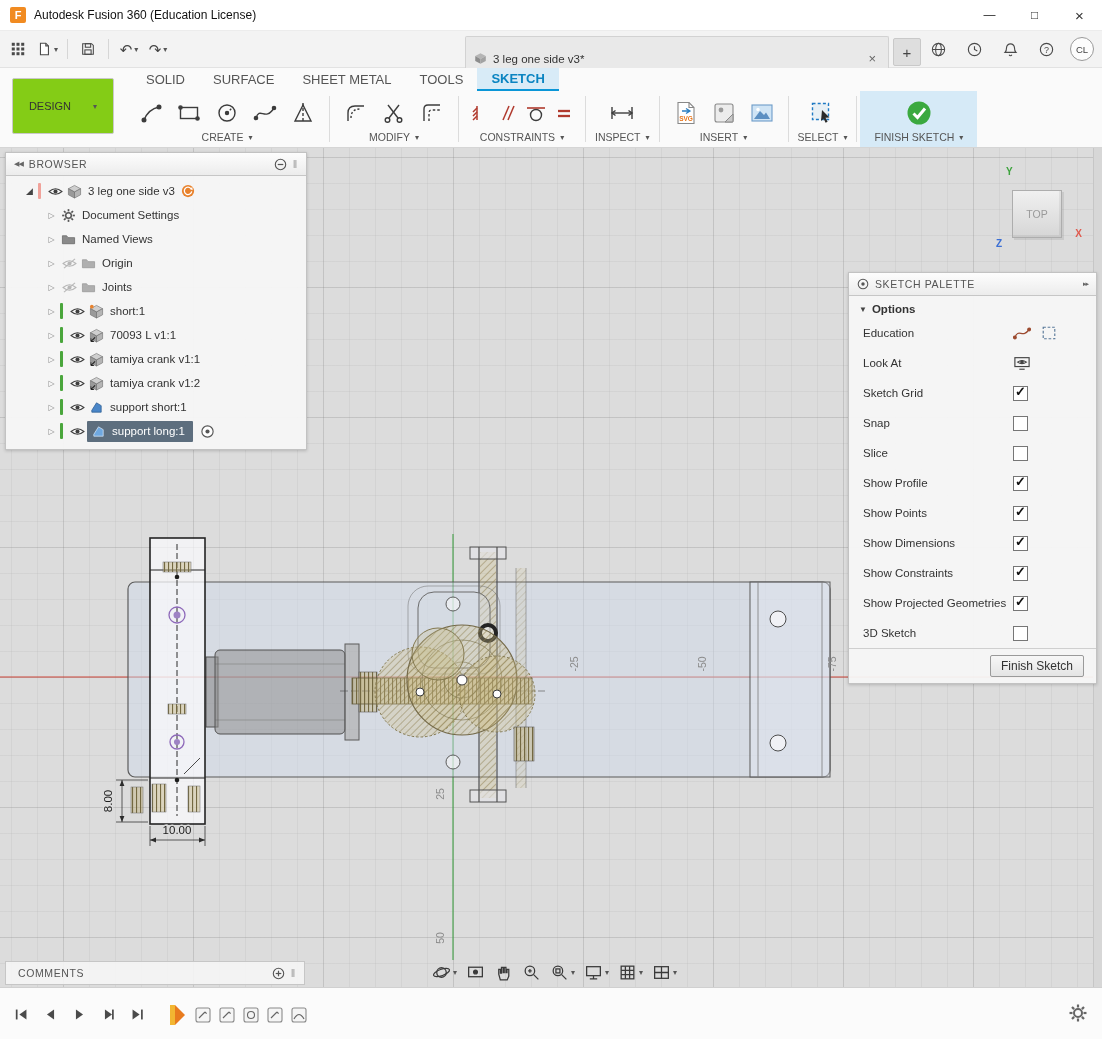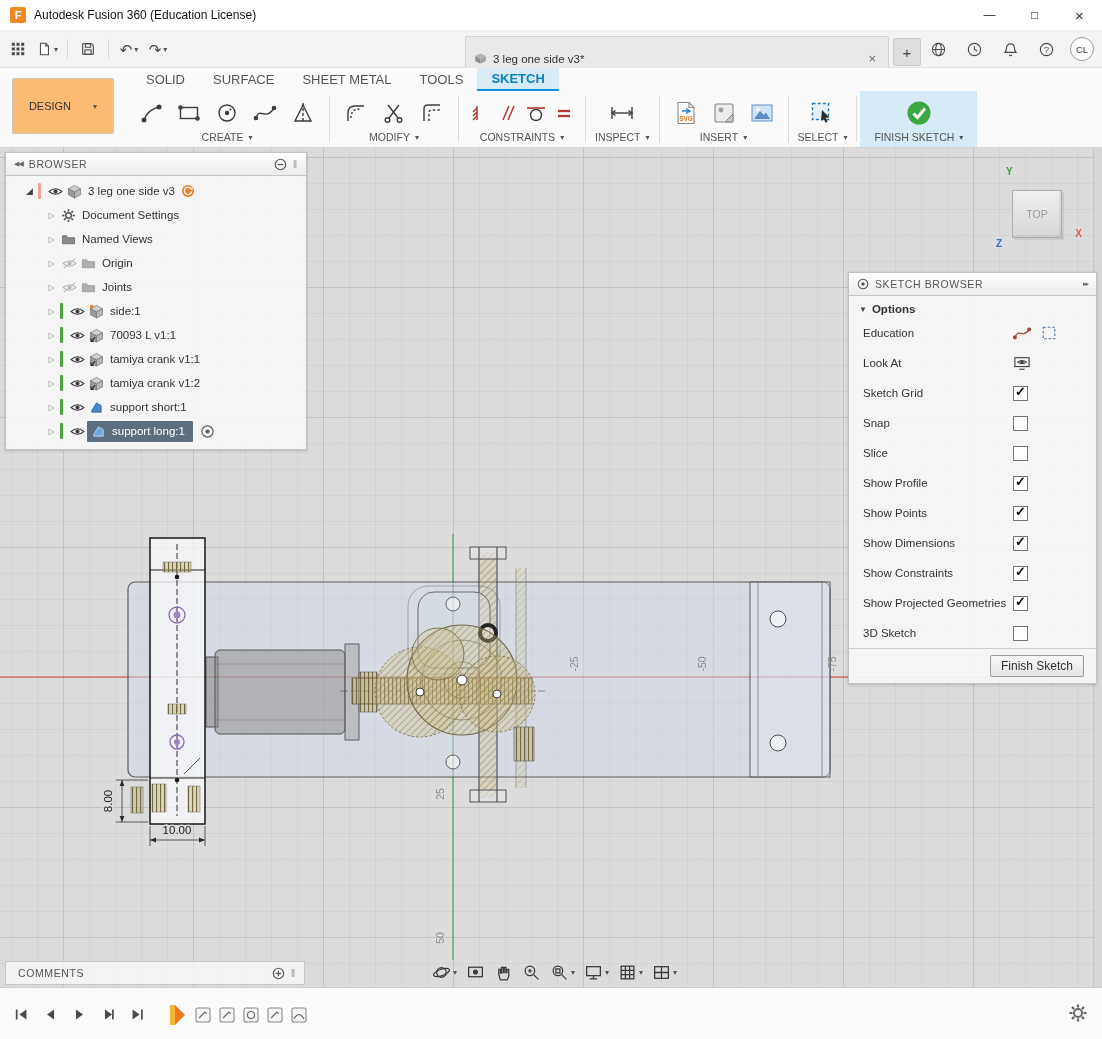--- a/index.html
+++ b/index.html
@@ -26,21 +26,21 @@
   .doc-tab .dtitle{font-size:11.5px;color:#333;margin:0 auto 0 6px;}
   .tab-close{font-size:13px;color:#666;padding:0 4px;cursor:pointer;}
   .new-tab{position:absolute;left:893px;top:7px;width:26px;height:26px;background:#dedede;border:1px solid #c9c9c9;border-radius:2px;
            display:flex;align-items:center;justify-content:center;font-size:15px;color:#444;cursor:pointer;}
   .qat-right{position:absolute;right:8px;top:0;height:36px;display:flex;align-items:center;gap:12px;}
   .avatar{width:22px;height:22px;border-radius:50%;border:1px solid #9a9a9a;background:#fdfdfd;color:#444;
           font-size:9.5px;display:flex;align-items:center;justify-content:center;cursor:pointer;}
 
   
   .ribbon{height:80px;background:#fafafa;border-bottom:1px solid #d5d5d5;display:flex;position:relative;box-sizing:border-box;}
-  .design-dd{margin:10px 14px 0 12px;width:100px;height:54px;background:#fdba74;border:1px solid #c9c9c9;border-radius:2px;
+  .design-dd{margin:10px 14px 0 12px;width:100px;height:54px;background:#84cc16;border:1px solid #c9c9c9;border-radius:2px;
              display:flex;align-items:center;justify-content:center;font-size:11px;color:#333;gap:20px;cursor:pointer;}
   .ribbon-main{flex:1;display:flex;flex-direction:column;}
   .rtabs{display:flex;height:23px;align-items:stretch;margin-left:4px;}
   .rtab{padding:0 14px;font-size:13px;color:#555;display:flex;align-items:center;cursor:pointer;}
   .rtab.active{background:#d8ebf7;color:#0a84c1;border-bottom:2px solid #0a96d7;font-weight:bold;}
   .rtools{flex:1;display:flex;align-items:stretch;}
   .rgroup{display:flex;flex-direction:column;align-items:center;justify-content:space-between;padding:3px 6px 2px 6px;}
   .rgroup.finish{background:#d6eaf7;}
   .gicons{display:flex;align-items:center;gap:4px;flex:1;}
   .tool{width:34px;height:34px;display:flex;align-items:center;justify-content:center;cursor:pointer;border-radius:2px;}
@@ -654,21 +654,21 @@
               </svg>
           </span>
           <span class="bicon">
             <svg width="15" height="15" viewBox="0 0 16 16">
                 <polygon points="8,1.5 14.5,5 8,8.5 1.5,5" fill="#cfcfcf" stroke="#666" stroke-width=".6"></polygon>
                 <polygon points="1.5,5 8,8.5 8,15 1.5,11.5" fill="#9a9a9a" stroke="#666" stroke-width=".6"></polygon>
                 <polygon points="14.5,5 8,8.5 8,15 14.5,11.5" fill="#b5b5b5" stroke="#666" stroke-width=".6"></polygon>
                 <circle cx="3" cy="2.8" r="2" fill="#e8822d"></circle>
               </svg>
           </span>
-          <span class="blabel">side:1</span>
+          <span class="blabel">short:1</span>
         </div>
 
         <div class="brow">
           <span class="arr">▷</span>
           <span class="vbar green"></span>
           <span class="eye">
             <svg width="15" height="11" viewBox="0 0 16 12">
                 <path d="M1 6 Q8 0 15 6 Q8 12 1 6 Z" fill="none" stroke="#3f3f3f" stroke-width="1.2"></path>
                 <circle cx="8" cy="6" r="2.2" fill="#3f3f3f"></circle>
               </svg>
@@ -767,21 +767,21 @@
         </div>
       </div>
     </div>
 
     <div class="panel palette">
       <div class="phead">
         <svg width="12" height="12" viewBox="0 0 14 14">
             <circle cx="7" cy="7" r="5.6" fill="none" stroke="#555" stroke-width="1.2"></circle>
             <circle cx="7" cy="7" r="2" fill="#555"></circle>
           </svg>
-        <span class="ptitle">SKETCH BROWSER</span>
+        <span class="ptitle">SKETCH PALETTE</span>
         <span class="chev">▸▸</span>
       </div>
       <div class="psection">
         <span style="font-size:8px;color:#444;">▼</span>
         <span>Options</span>
       </div>
 
       <div class="prow">
         <span class="plabel">Education</span>
         <span class="pctrl">

